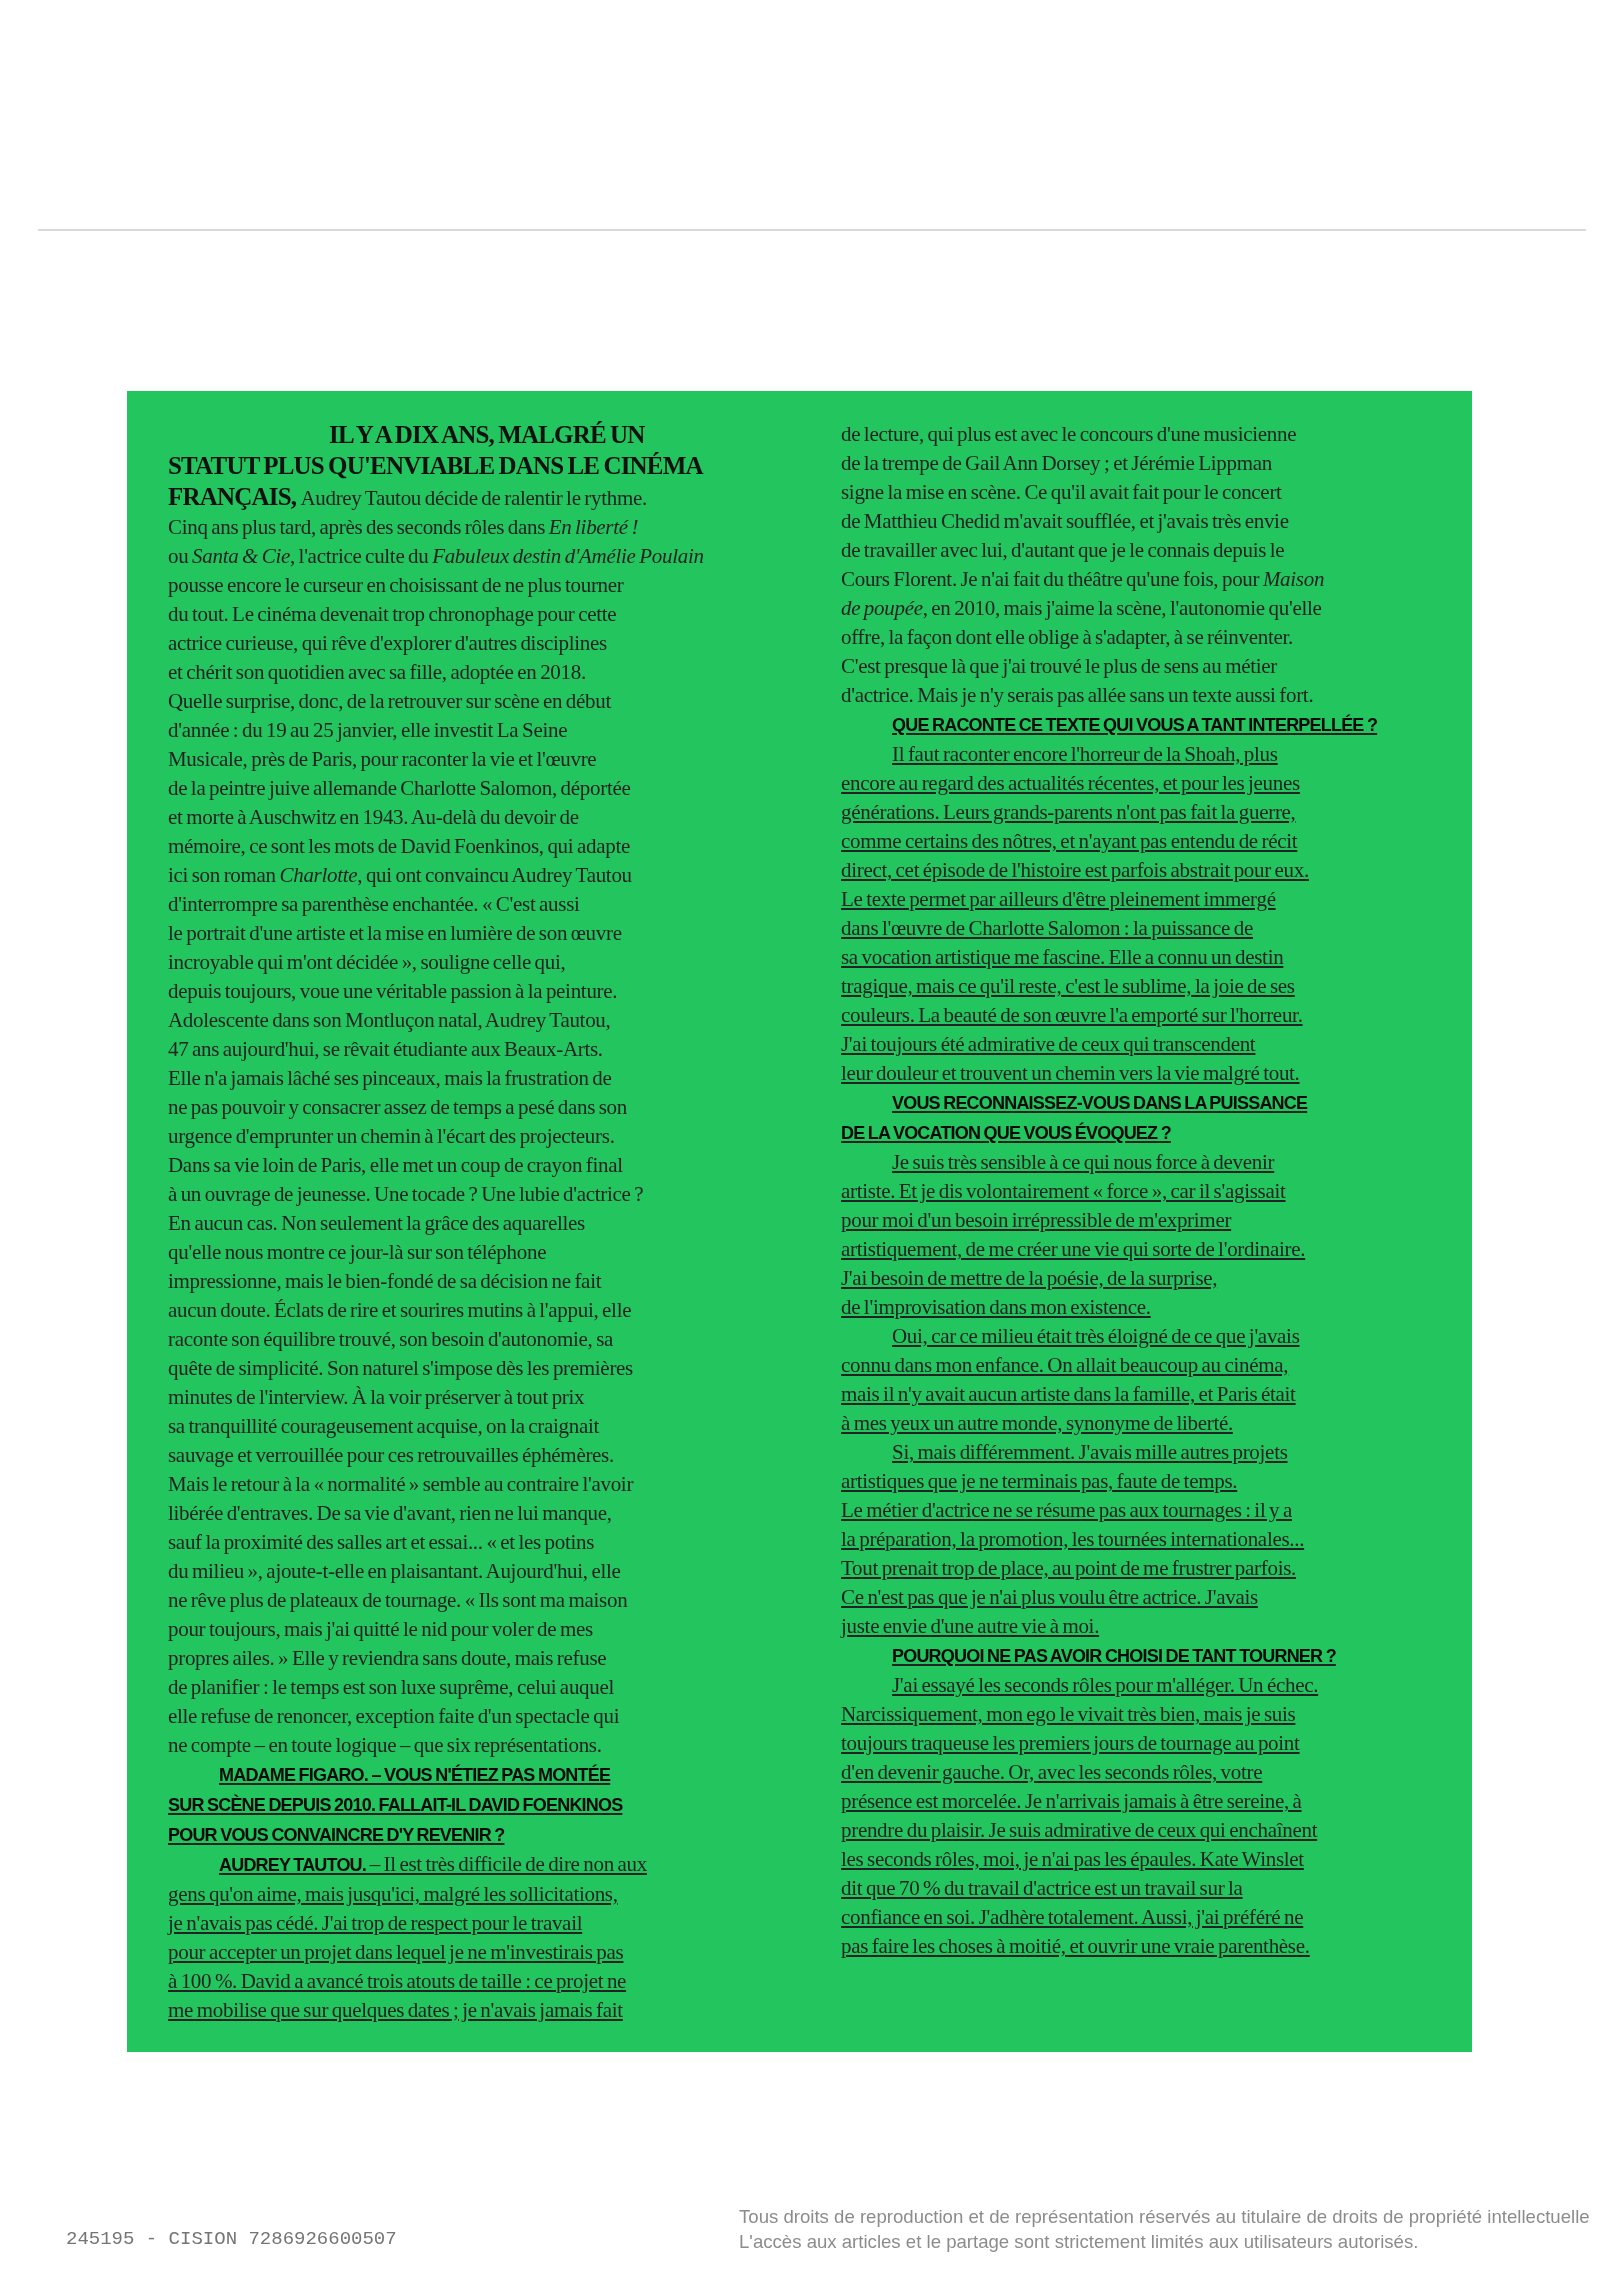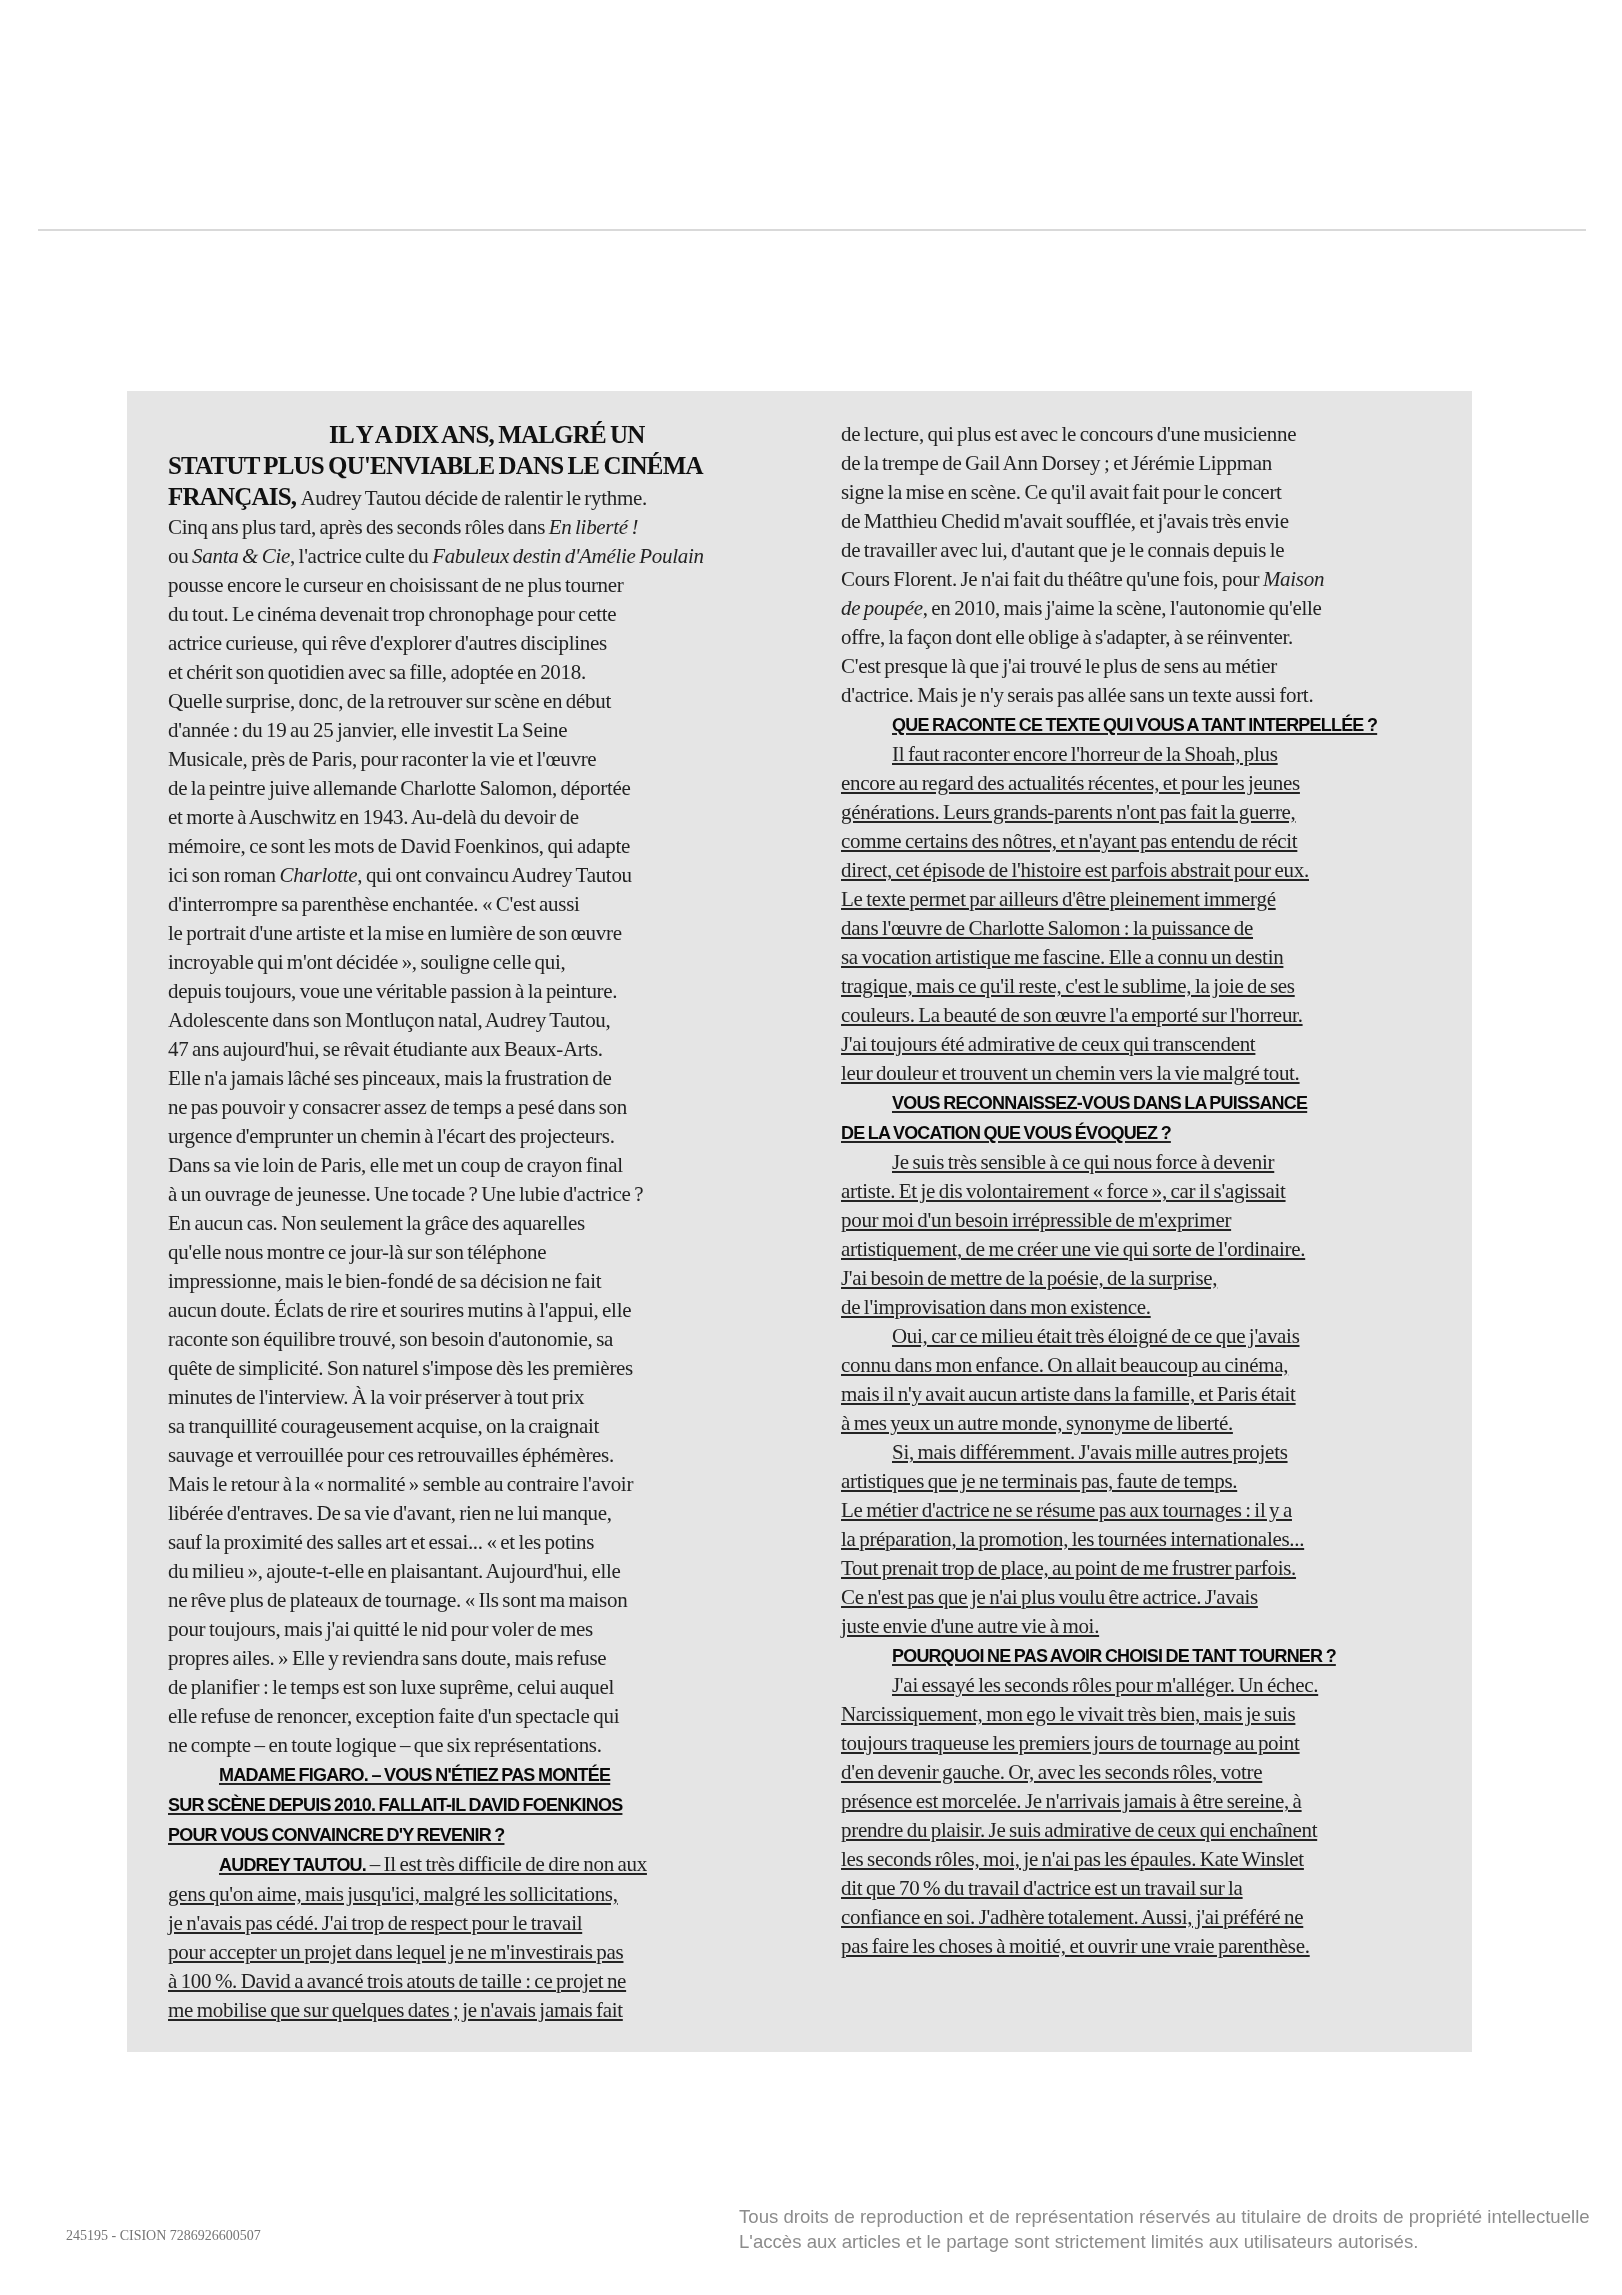--- a/index.html
+++ b/index.html
@@ -7,21 +7,21 @@
     width:1623px; height:2295px; position:relative;
     background:#ffffff; overflow:hidden;
     font-family:"Liberation Serif", serif;
   }
   .top-rule {
     position:absolute; left:38px; top:229px; width:1548px; height:1.7px;
     background:#d9d9d9;
   }
   .article-panel {
     position:absolute; left:127px; top:391px; width:1345px; height:1661px;
-    background:#e5e5e5; overflow:hidden;
+    background:#22c55e; overflow:hidden;
   }
   .column { position:absolute; top:29px; width:610px; }
   .column-left  { left:41px;  }
   .column-right { left:714px; }
   .blk {
     margin:0; white-space:pre;
     font-family:"Liberation Serif", serif;
     font-size:21px; line-height:29px;
     letter-spacing:-0.3px; word-spacing:-1.3px;
     color:#232323;
@@ -33,22 +33,22 @@
   }
   .italic { font-style:italic; }
   .blk.question span, .lead {
     font-family:"Liberation Sans", sans-serif;
     font-weight:bold; font-size:18px;
     letter-spacing:-0.8px; word-spacing:-0.8px;
     color:#0a0a0a;
   }
   .footer-left {
     position:absolute; left:66px; top:2228px;
-    font-family:Liberation Serif, serif;
-    font-size:14px; color:#757575; white-space:pre;
+    font-family:Liberation Mono, monospace;
+    font-size:19px; color:#757575; white-space:pre;
   }
   .footer-right {
     position:absolute; left:739px; top:2204px;
     font-family:Liberation Sans, sans-serif;
     font-size:18.6px; line-height:25px; color:#8c8c8c; white-space:pre;
   }
 </style>
 </head>
 <body>
 

